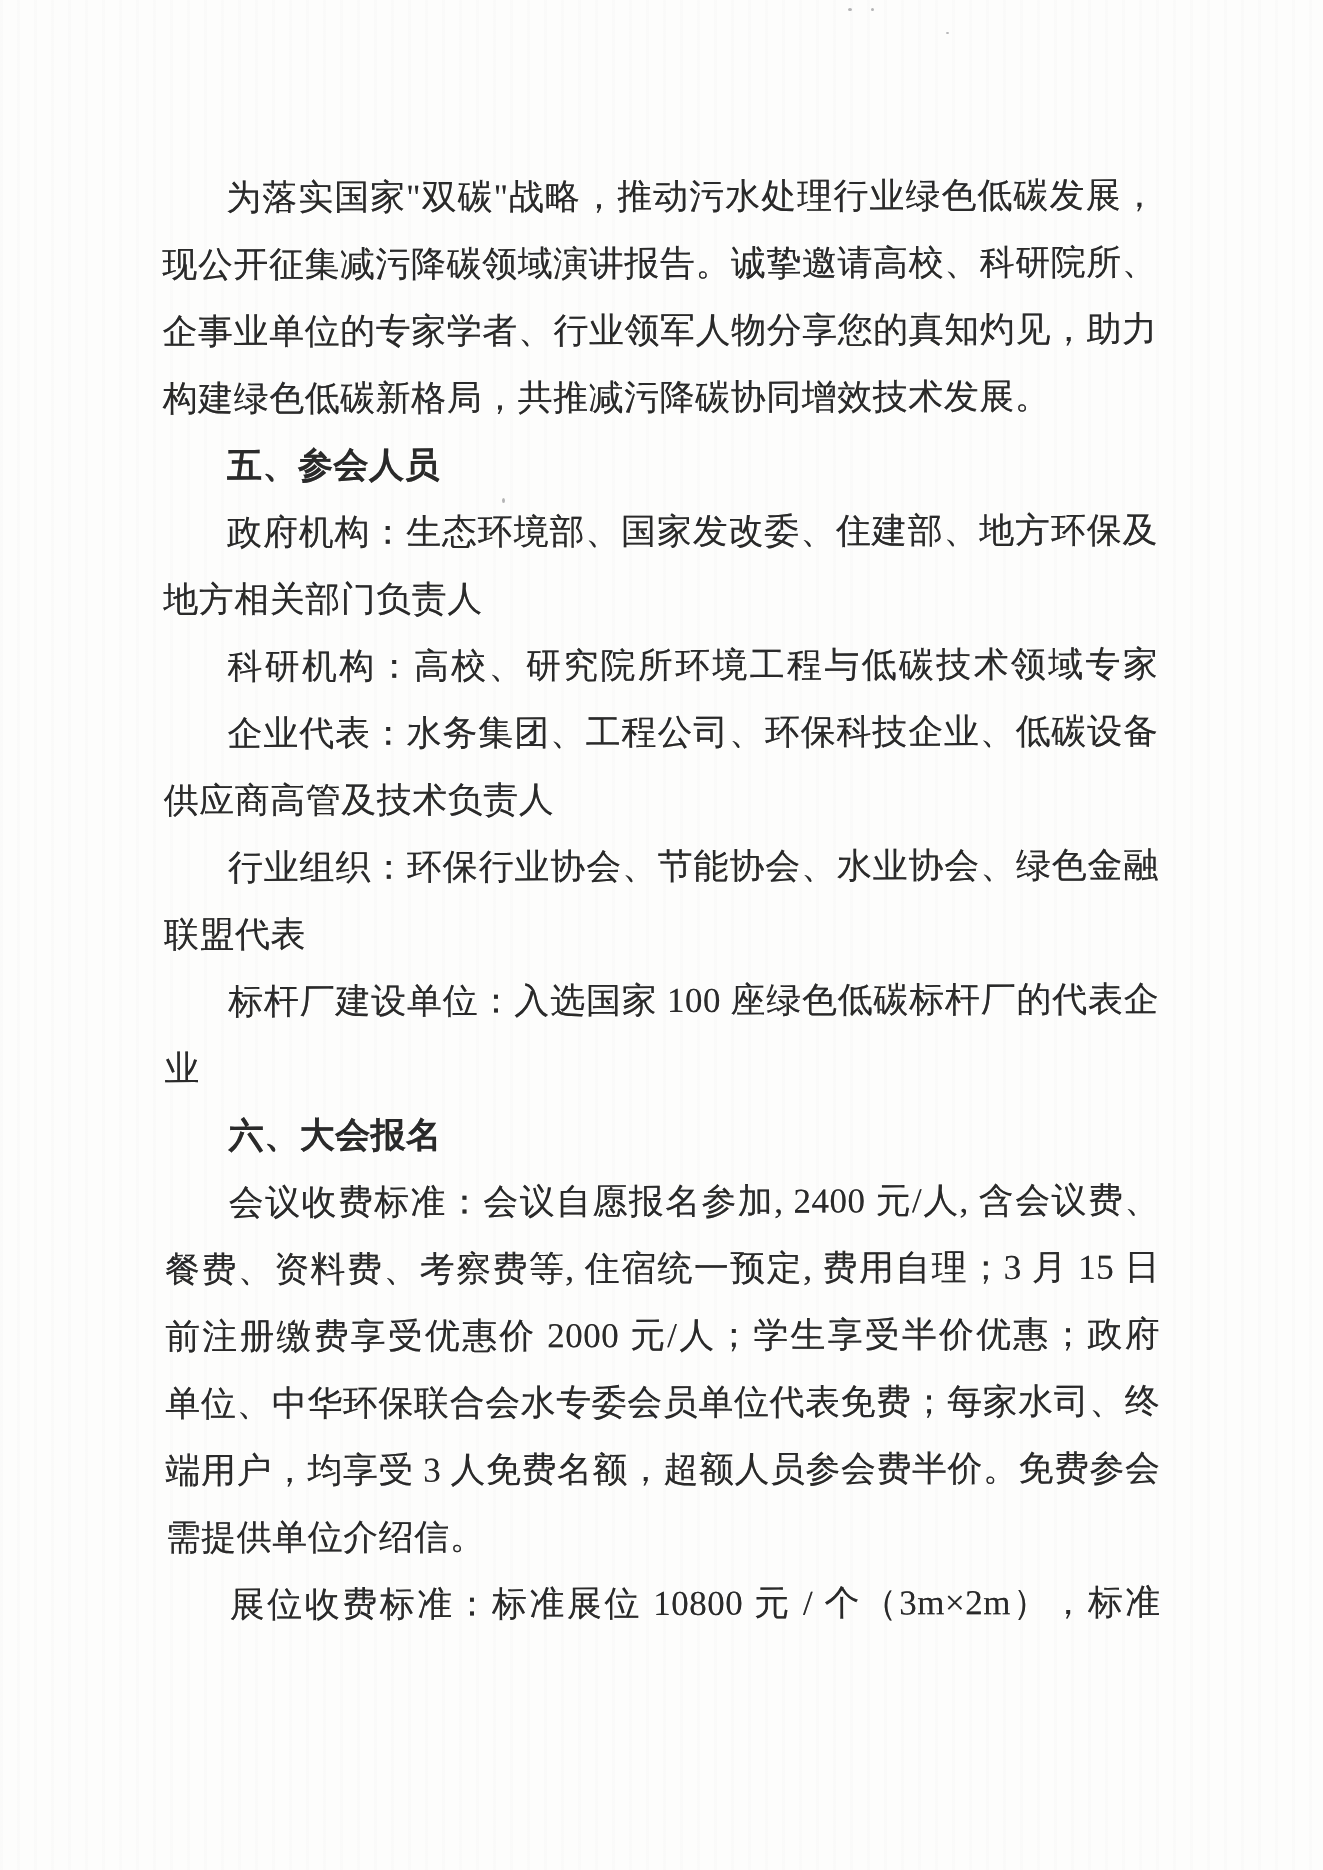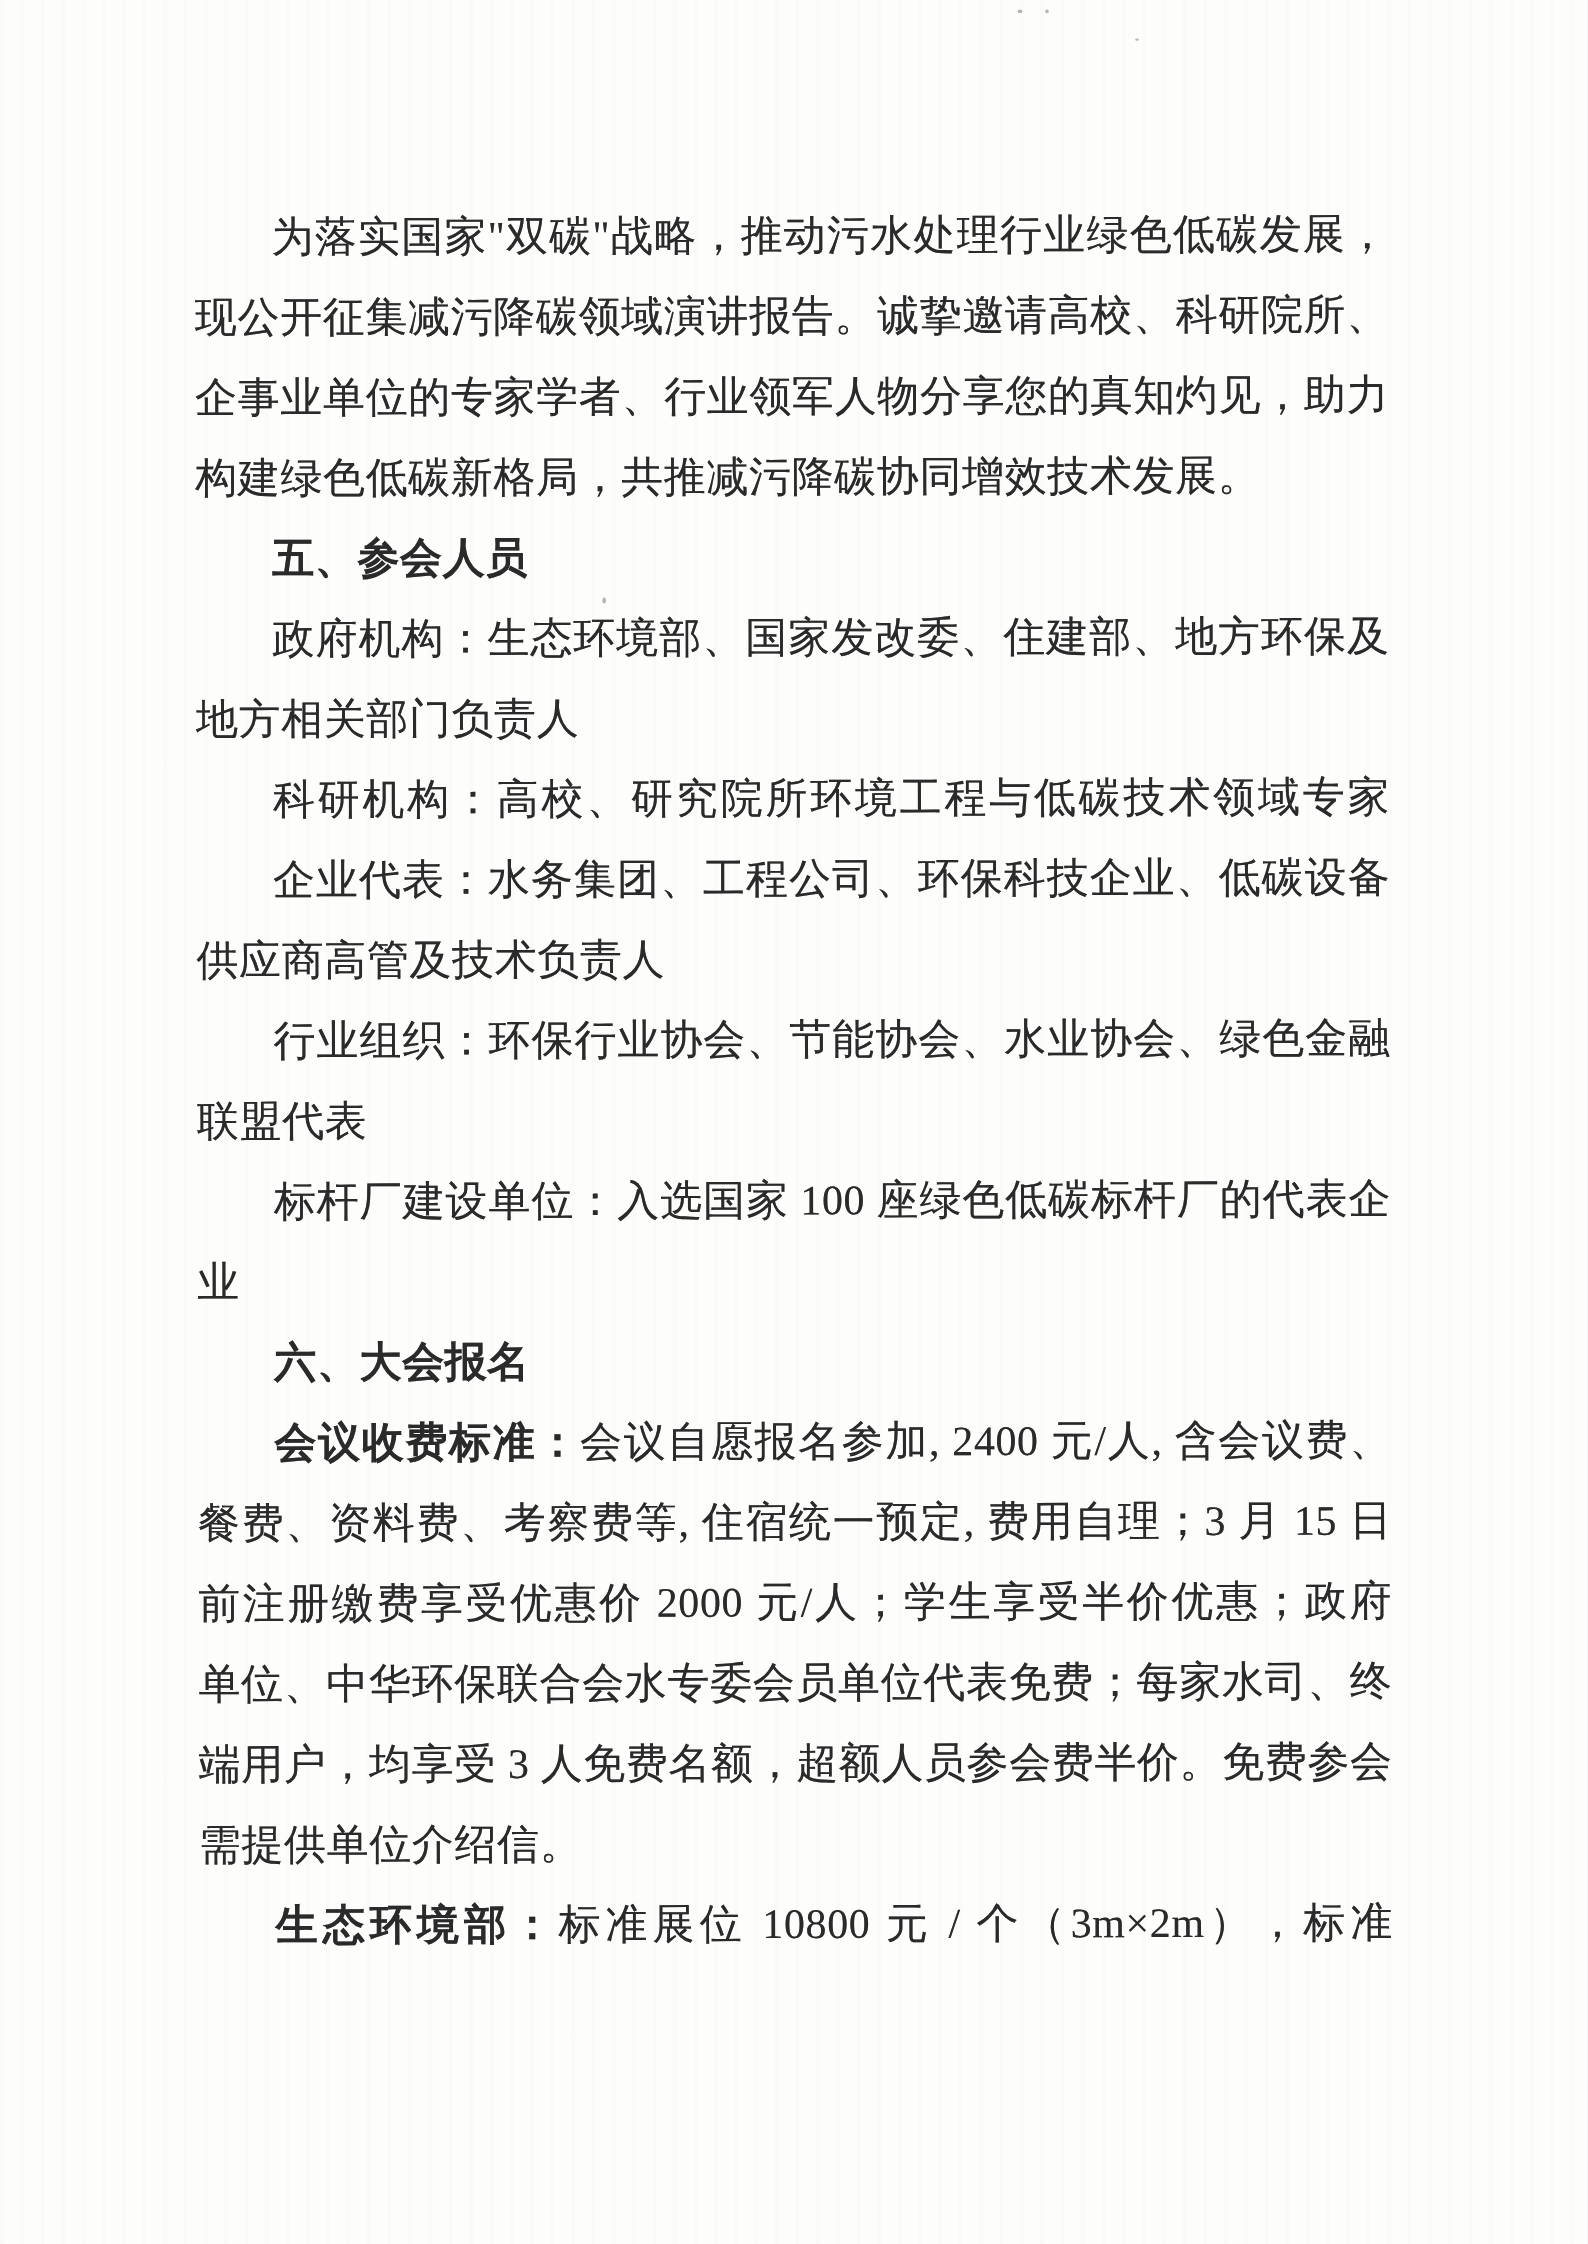--- a/index.html
+++ b/index.html
@@ -48,21 +48,21 @@
     text-align: justify;
     text-align-last: justify;
   }
   .indent {
     text-indent: 64px;
   }
   .heading {
     font-weight: bold;
   }
   .bold {
-    font-weight: bold;
+    font-weight: normal;
     margin-top: 16px;
   }
   .speck {
     position: absolute;
     border-radius: 50%;
     background: rgba(90, 90, 95, 0.45);
     pointer-events: none;
   }
 </style>
 </head>
@@ -99,16 +99,16 @@
     <div class="line indent justify">
       <span class="bold">会议收费标准：</span><span>会议自愿报名参加, 2400 元/人, 含会议费、</span>
     </div>
     <div class="line justify">餐费、资料费、考察费等, 住宿统一预定, 费用自理；3 月 15 日</div>
     <div class="line justify">前注册缴费享受优惠价 2000 元/人；学生享受半价优惠；政府</div>
     <div class="line justify">单位、中华环保联合会水专委会员单位代表免费；每家水司、终</div>
     <div class="line justify">端用户，均享受 3 人免费名额，超额人员参会费半价。免费参会</div>
     <div class="line">需提供单位介绍信。</div>
 
     <div class="line indent justify">
-      <span class="bold">生态环境部：</span><span>标准展位 10800 元 / 个（3m×2m），标准</span>
+      <span class="bold">展位收费标准：</span><span>标准展位 10800 元 / 个（3m×2m），标准</span>
     </div>
   </div>
 </div>
 
 </body></html>

